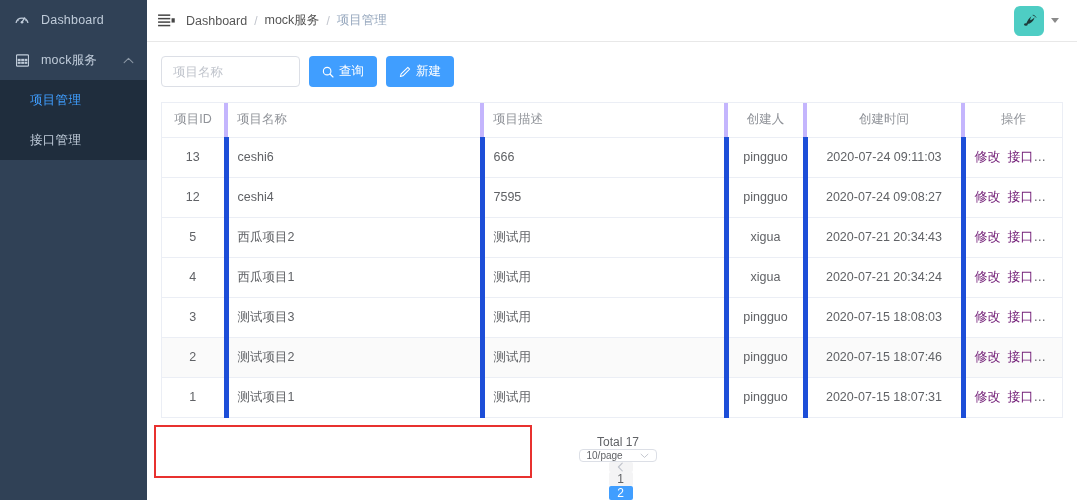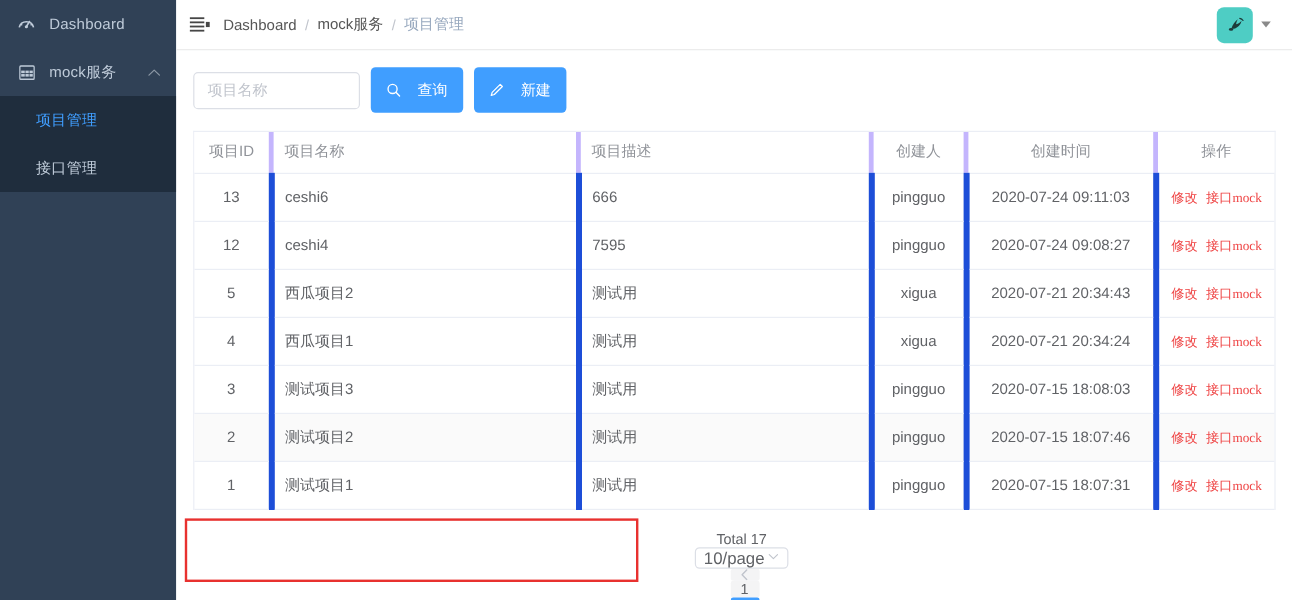--- a/index.html
+++ b/index.html
@@ -116,28 +116,28 @@
     border-radius: 4px;
     padding: 0 11px;
     font-size: 12.5px;
     color: #606266;
     outline: none;
     font-family: inherit;
     background: #fff;
   }
   .search-input::placeholder { color: #c0c4cc; }
   .btn {
-    height: 38px;
+    height: 31px;
     border: none;
     border-radius: 4px;
     background: #409EFF;
     color: #fff;
     font-size: 12.5px;
     padding: 0 13px;
-    display: inline-flex; align-items: center; gap: 14px;
+    display: inline-flex; align-items: center; gap: 5px;
     cursor: pointer;
     font-family: inherit;
     white-space: nowrap;
   }
   .btn svg { display: block; }
 
   
   .tbl-wrap {
     border: 1px solid #ebeef5;
     border-bottom: none;
@@ -162,45 +162,44 @@
     font-size: 12.5px;
     color: #606266;
     border-bottom: 1px solid #ebeef5;
     border-right: 5px solid #1d4ed8;
     text-align: center;
     padding: 0 9px;
     overflow: hidden; white-space: nowrap; text-overflow: ellipsis;
   }
   table.data tr.hovered td { background: #fafafa; }
   .act-link {
-    color: #ef4444;
-    font-size: 11px;
+    color: #701a75;
+    font-size: 13px;
     cursor: pointer;
     text-decoration: none;
-    font-family: Liberation Serif, serif;
   }
   .act-link + .act-link { margin-left: 7px; }
 
   
   .pager-zone { position: relative; padding: 17px 0 0 0; }
   .pager {
     display: flex; align-items: center;
     font-size: 12.5px; color: #606266;
     padding-left: 22px;
     height: 28px;
     flex-direction: column;
   }
   .pg-total { margin-right: 10px; color: #606266; font-size: 12px; }
   .pg-select {
     width: 78px; height: 26px;
     border: 1px solid #dcdfe6;
     border-radius: 4px;
     display: flex; align-items: center;
     padding: 0 7px;
-    font-size: 14px; color: #606266;
+    font-size: 10px; color: #606266;
     background: #fff; cursor: pointer;
     position: relative;
     margin-right: 11px;
   }
   .pg-select .sel-caret {
     margin-left: auto; color: #c0c4cc; font-size: 10px;
   }
   .pg-btn {
     min-width: 24px; height: 24px;
     background: #f4f4f5;

